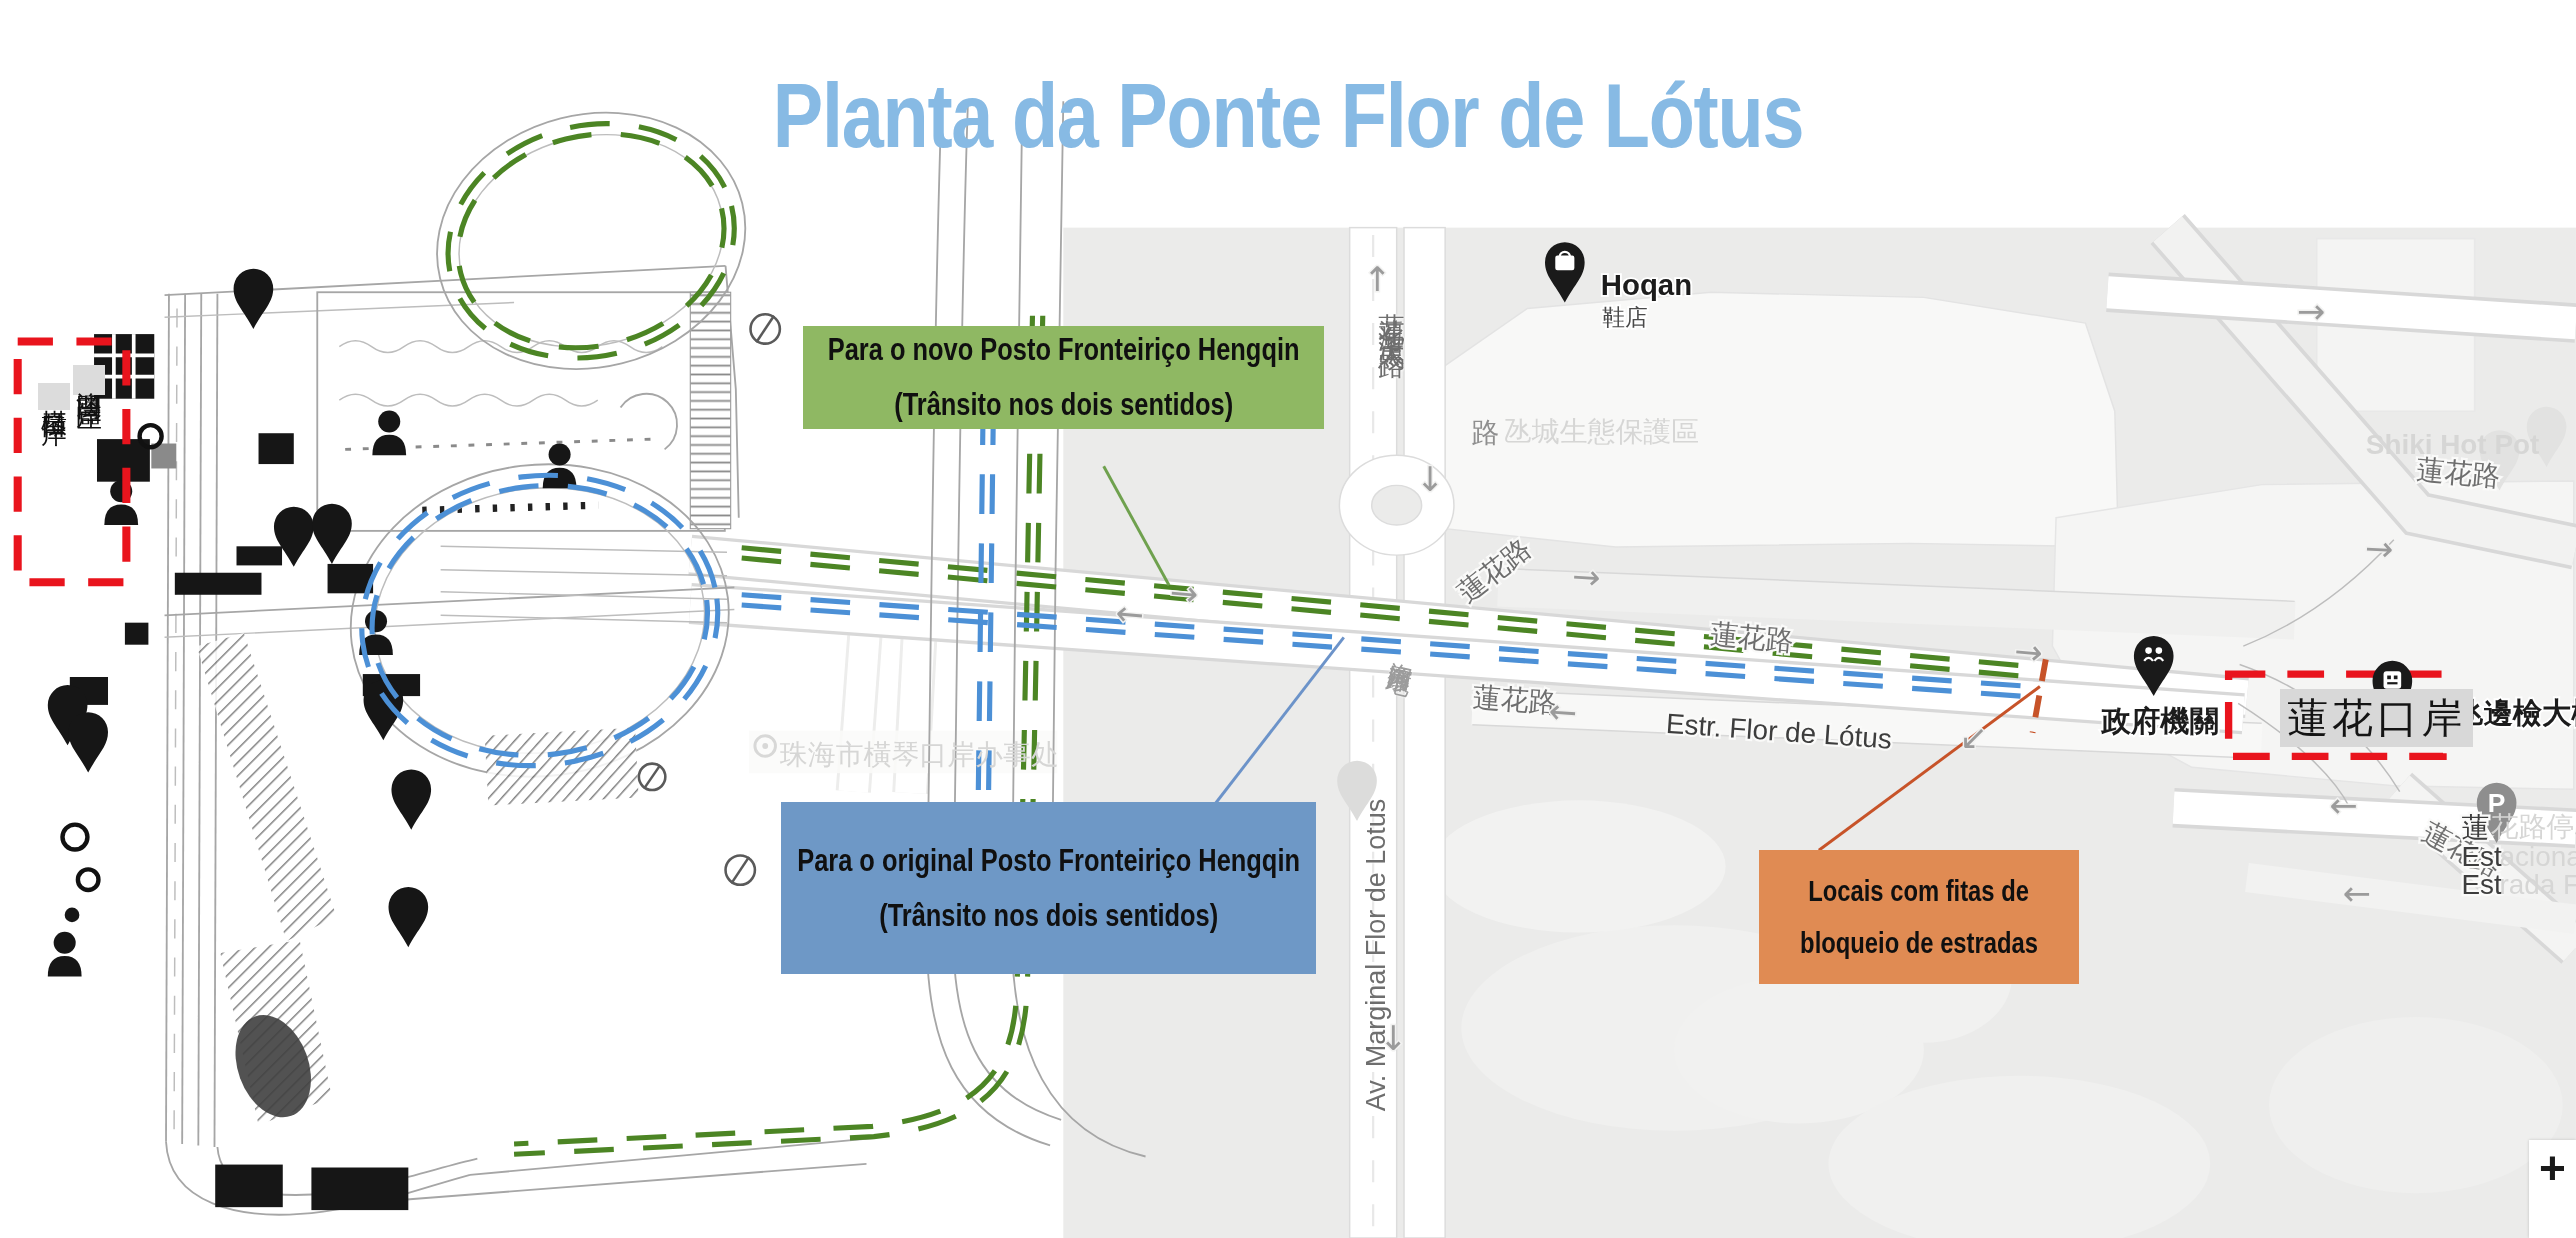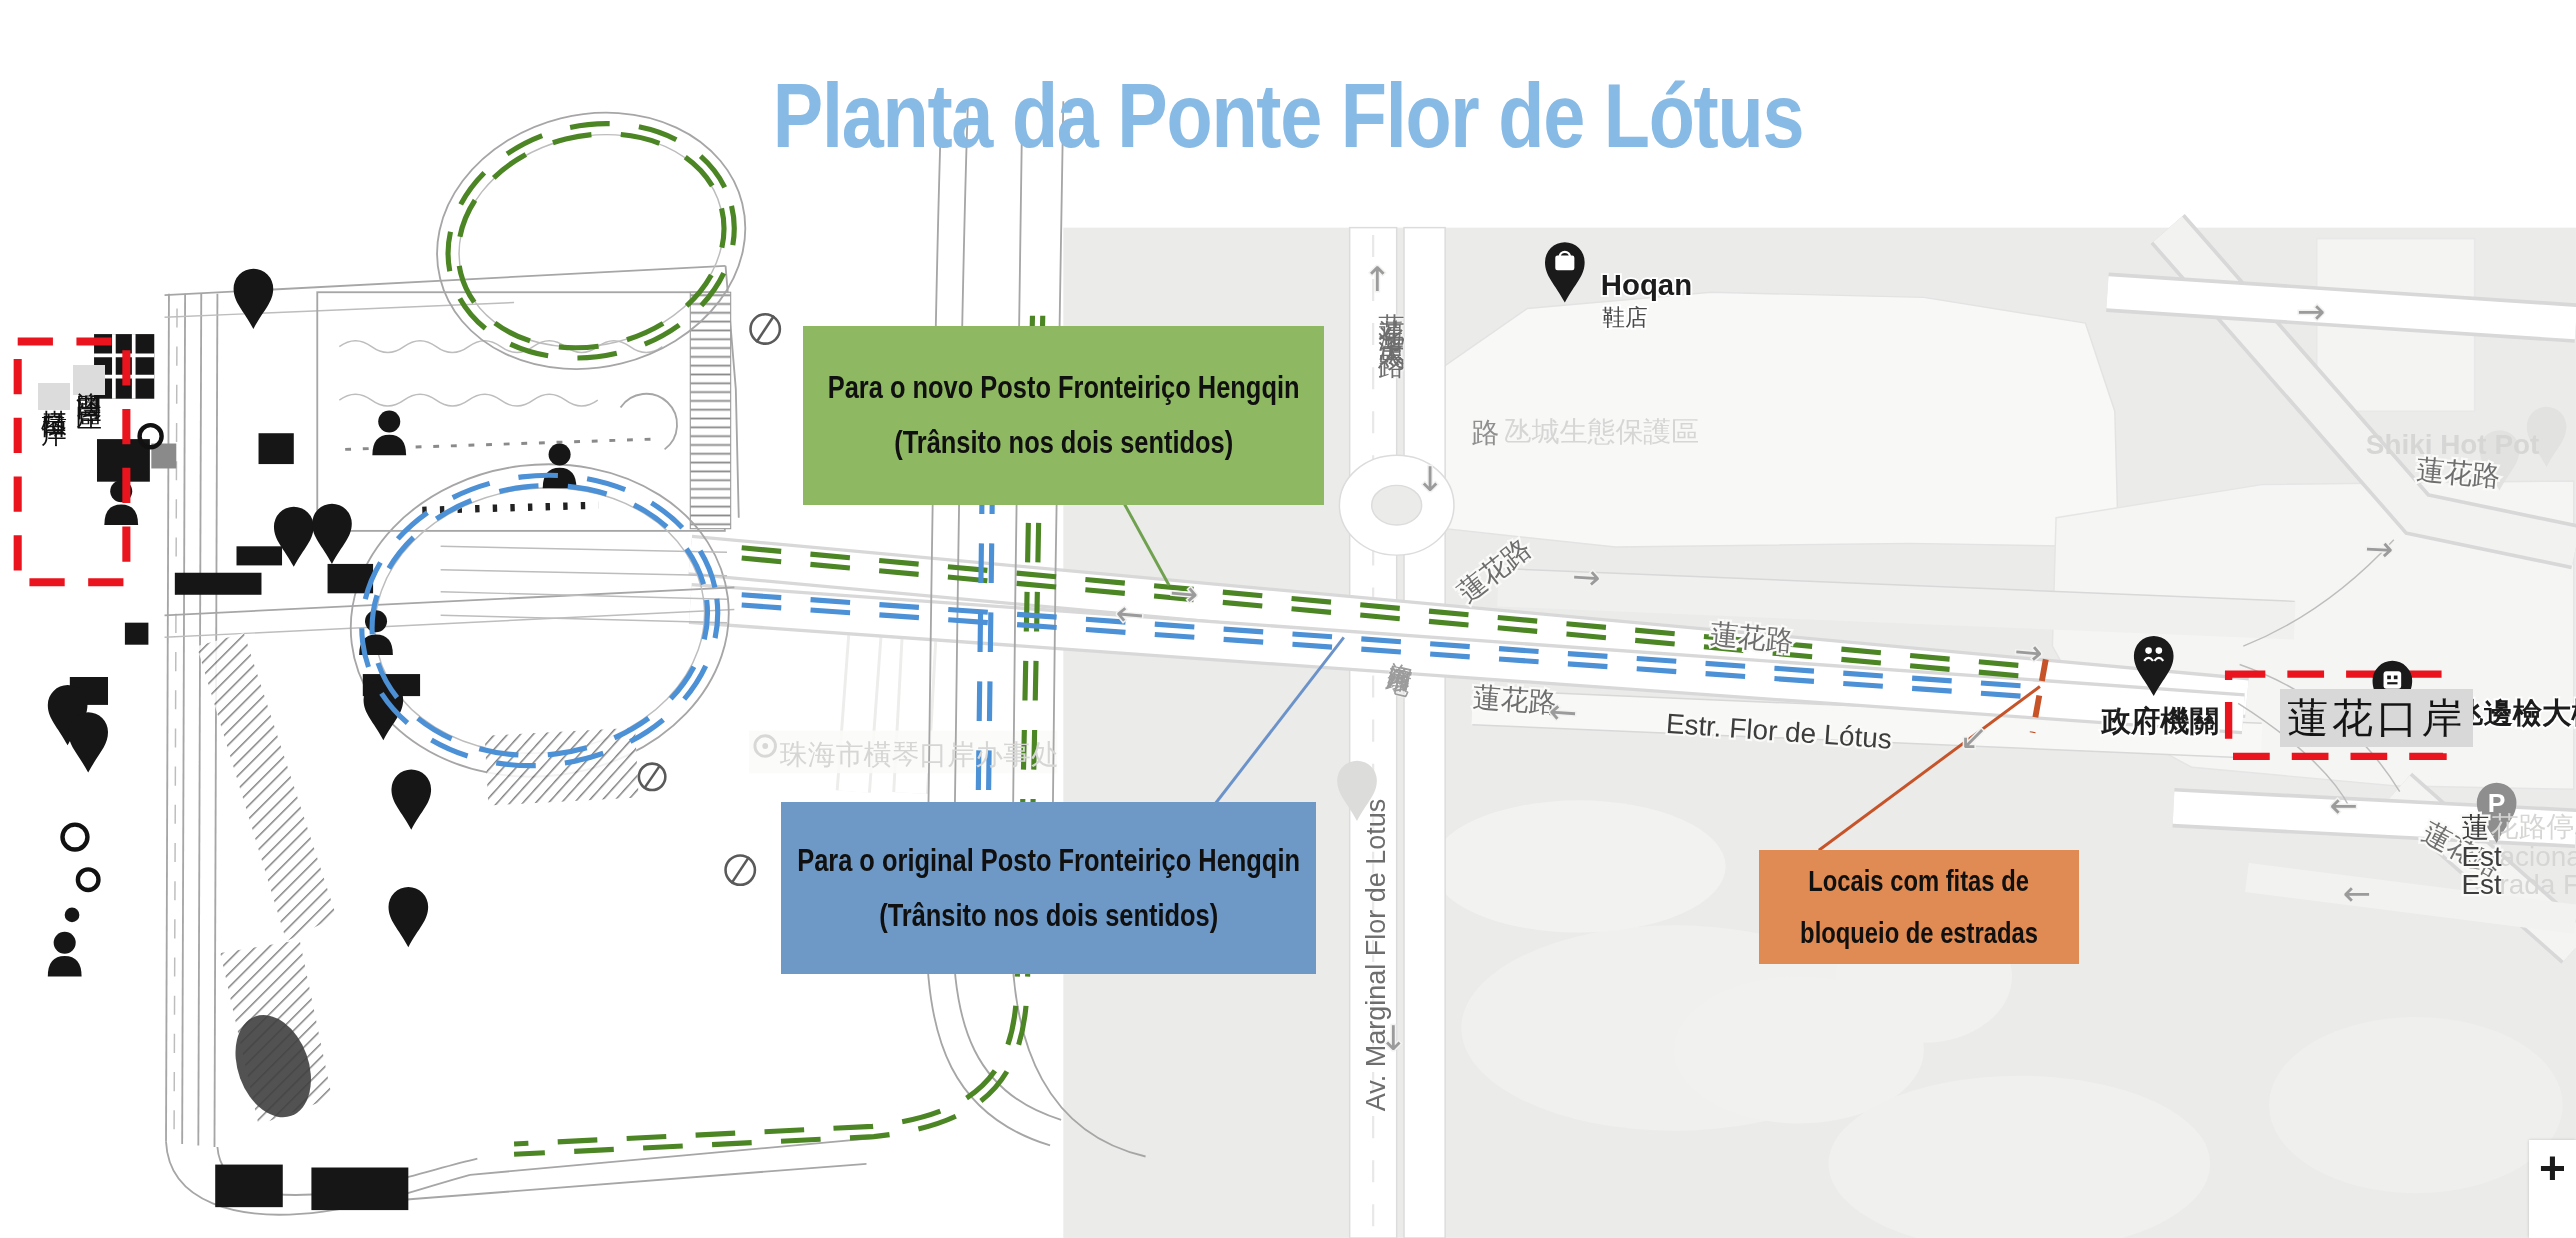--- a/index.html
+++ b/index.html
@@ -7,23 +7,23 @@
          font-family:"Liberation Sans",sans-serif;}
   svg{position:absolute;left:0;top:0;}
   .ovl{position:absolute;}
   
   #title{left:0;top:65px;width:2576px;text-align:center;font-size:90px;font-weight:bold;
          color:#87BAE4;letter-spacing:-1.5px;transform:scaleX(.84);}
   
   .callout-box{display:flex;flex-direction:column;align-items:center;justify-content:center;
                gap:19px;color:#101010;font-weight:bold;text-align:center;}
   .callout-box .ln{white-space:nowrap;transform:scaleX(.82);}
-  #green-box{left:803px;top:326px;width:521px;height:179px;background:#8FB863;font-size:31px;}
+  #green-box{left:803px;top:326px;width:521px;height:103px;background:#8FB863;font-size:31px;}
   #blue-box{left:781px;top:802px;width:535px;height:172px;background:#6E98C6;font-size:31px;}
-  #orange-box{left:1759px;top:850px;width:320px;height:114px;background:#E08B53;font-size:29px;}
+  #orange-box{left:1759px;top:850px;width:320px;height:134px;background:#E08B53;font-size:29px;}
   
   .vtext{writing-mode:vertical-rl;text-orientation:upright;}
   .port-col{font-family:"DejaVu Serif","Liberation Serif",serif;font-size:26px;letter-spacing:3.7px;
             background:#DCDCDC;color:#111;padding:5.9px 2.2px;line-height:1.05;}
   #macau-col{left:73px;top:365px;}
   #hengqin-col{left:38px;top:383px;}
   
   #lotus-port-label{left:2258px;top:689px;font-family:"DejaVu Serif","Liberation Serif",serif;
             font-size:41px;letter-spacing:3.7px;background:#D8D8D8;color:#141414;padding:1.5px 7.3px;margin-left:22px;}
   

